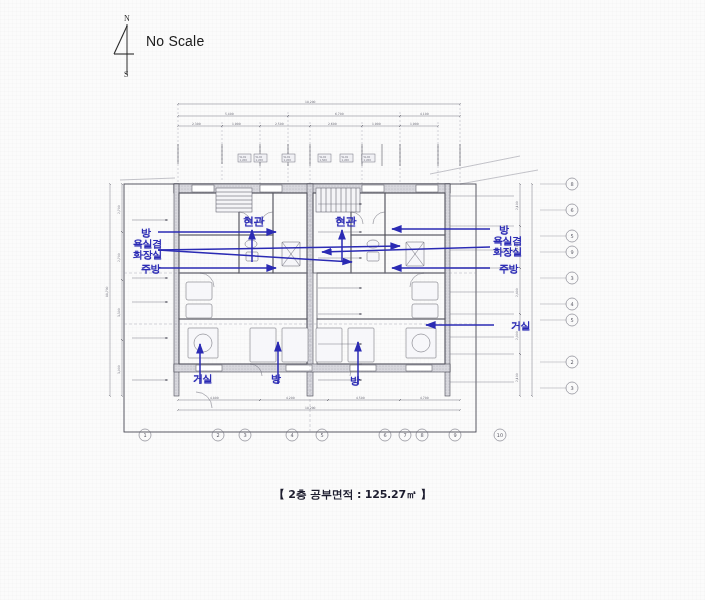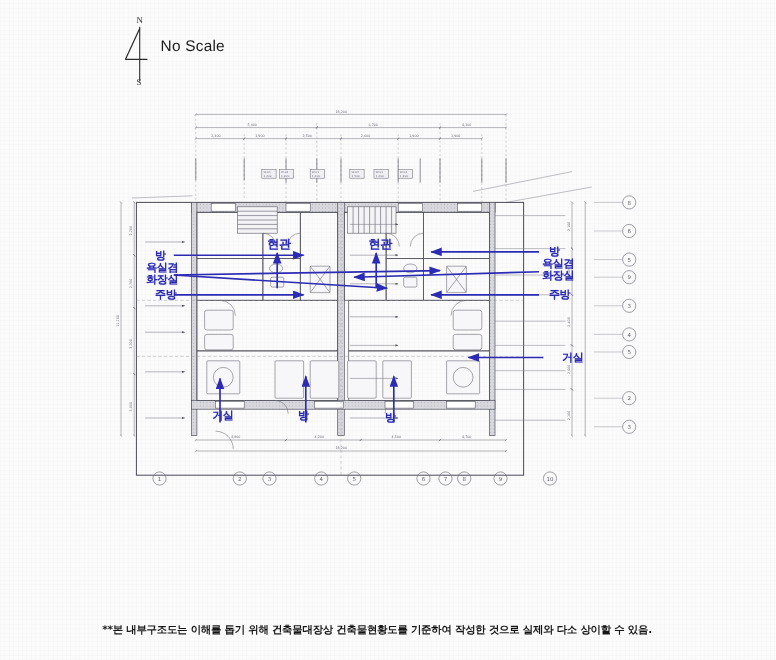--- a/index.html
+++ b/index.html
@@ -530,16 +530,16 @@
   <div class="blue-label" style="left:499px; top:225px;">방</div>
   <div class="blue-label stacked" style="left:493px; top:236px;">욕실겸</div>
   <div class="blue-label stacked" style="left:493px; top:247px;">화장실</div>
   <div class="blue-label" style="left:499px; top:264px;">주방</div>
   <div class="blue-label" style="left:511px; top:321px;">거실</div>
 
   <div class="blue-label" style="left:193px; top:374px;">거실</div>
   <div class="blue-label" style="left:271px; top:374px;">방</div>
   <div class="blue-label" style="left:350px; top:376px;">방</div>
 
-
-  <div id="footnote">**본 내부구조도는 이해를 돕기 위해 건축물대장상 건축물현황도를 기준하여 작성한 것으로 실제와 다소 상이할 수 있음.</div>
+  <div id="area-caption">【 2층 공부면적 : 125.27㎡ 】</div>
+
 
 </div>
 
 </body></html>

